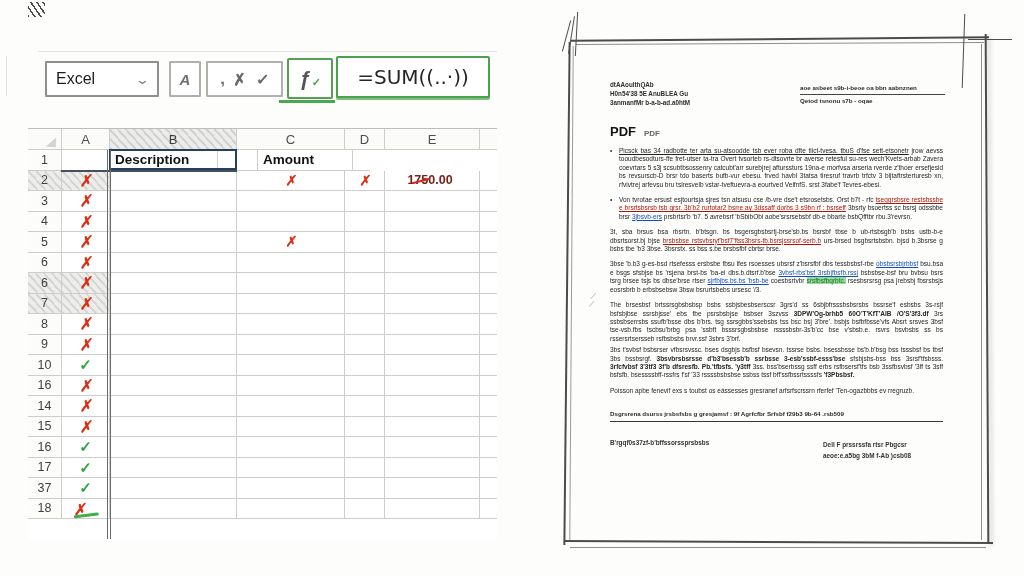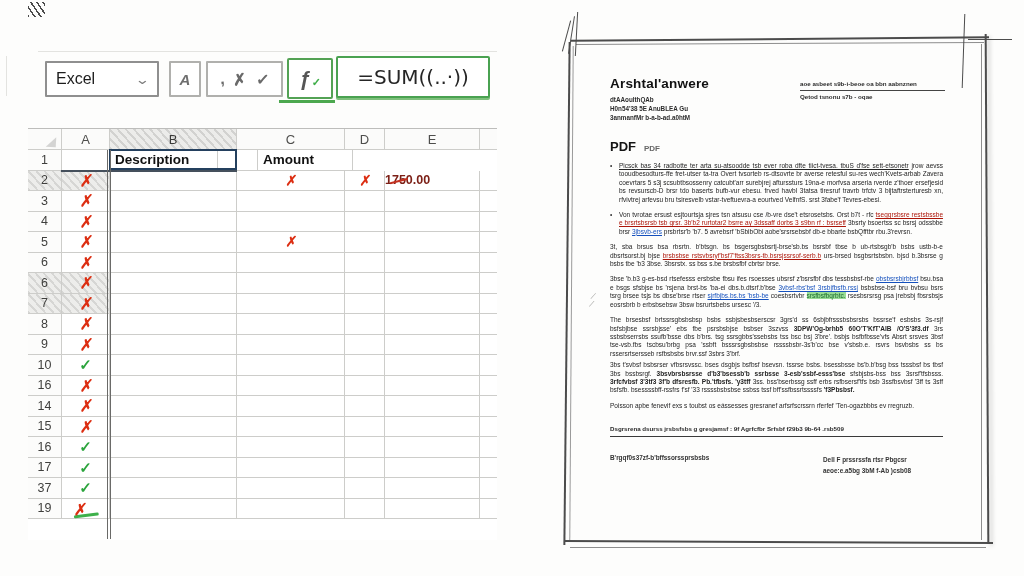--- a/index.html
+++ b/index.html
@@ -52,21 +52,21 @@
   .celltext { font-size:13.5px; font-weight:700; color:#111; width:100%; padding-left:5px; }
   .mark { display:inline-block; font-weight:700; line-height:1; }
   .mx { color:#dc2e12; font-size:15px; transform:rotate(-7deg); font-style:italic; }
   .mx.sm { font-size:13px; }
   .mc { color:#2ba43c; font-size:15px; }
   .ulg::after { content:''; display:block; width:25px; height:2.5px; background:#3db04a;
     margin:-2px auto 0; border-radius:2px; }
   .mz { color:#2ba43c; font-size:13px; font-weight:800; font-style:italic; letter-spacing:-2px; }
   .mz::after { content:''; display:block; width:30px; height:3.5px; background:#2ba43c;
     margin:0 auto; border-radius:2px; }
-  .amt { width:100%; text-align:left; padding-right:4px; font-size:12.5px; font-weight:700; color:#7c2017; }
+  .amt { width:100%; text-align:center; padding-right:4px; font-size:12.5px; font-weight:700; color:#7c2017; }
   .amt .strk { position:relative; display:inline-block; }
   .amt .strk::after { content:''; position:absolute; left:-2px; right:-2px; top:48%;
     height:1.6px; background:#c43120; transform:rotate(-14deg); }
 
   .sel-box { position:absolute; left:81px; top:21px; width:128px; height:22px;
     border:2px solid #24405e; border-bottom-width:3px; pointer-events:none; }
   .r1-underline { position:absolute; left:33px; top:42px; width:176px; height:2px; background:#45505c; }
   .colAB-line { position:absolute; left:79px; top:22px; width:4px; height:389px;
     border-left:1.3px solid #6a6a68; border-right:1.3px solid #6a6a68; pointer-events:none; }
 
@@ -332,21 +332,21 @@
       <div class="cell w-A">
         <span class="mark mc">✓</span>
       </div>
       <div class="cell w-B"></div>
       <div class="cell w-C"></div>
       <div class="cell w-D"></div>
       <div class="cell w-E"></div>
       <div class="cell w-F"></div>
     </div>
     <div class="row">
-      <div class="cell num w-num">19</div>
+      <div class="cell num w-num">18</div>
       <div class="cell w-A">
         <span class="mark mx ulg">✗</span>
       </div>
       <div class="cell w-B"></div>
       <div class="cell w-C"></div>
       <div class="cell w-D"></div>
       <div class="cell w-E"></div>
       <div class="cell w-F"></div>
     </div>
     <div class="sel-box"></div>
@@ -366,21 +366,20 @@
 <div class="stroke" style="left:571px;top:16px;width:1.3px;height:38px;transform:rotate(9deg)"></div>
 <div class="stroke" style="left:576px;top:12px;width:1.3px;height:44px;transform:rotate(3deg)"></div>
 <div class="stroke" style="left:566px;top:20px;width:1.2px;height:32px;transform:rotate(15deg)"></div>
 <div class="stroke" style="left:963px;top:14px;width:1.4px;height:74px;transform:rotate(2deg)"></div>
 <div class="stroke" style="left:968px;top:39px;width:44px;height:1.3px"></div>
 
 <div class="pencil-ticks">∕<br>∕</div>
 
 <div class="doc-content">
   <div style="position:relative">
-    <div class="lh-company">Arshtal'anwere</div>
     <div class="lh-addr" id="lh-addr">
         <div>dtAAoulthQAb</div>
         <div>H0n54'38 5E AnuBLEA Gu</div>
         <div>3anmanfMr b-a-b-ad.a0htM</div>
       </div>
     <div class="lh-right">
       <span class="u1">aoe asbeet s9b-i-beoe oa bbn aabnznen</span>
       <span>Qetod tsnonu s7b - oqae</span>
     </div>
   </div>

